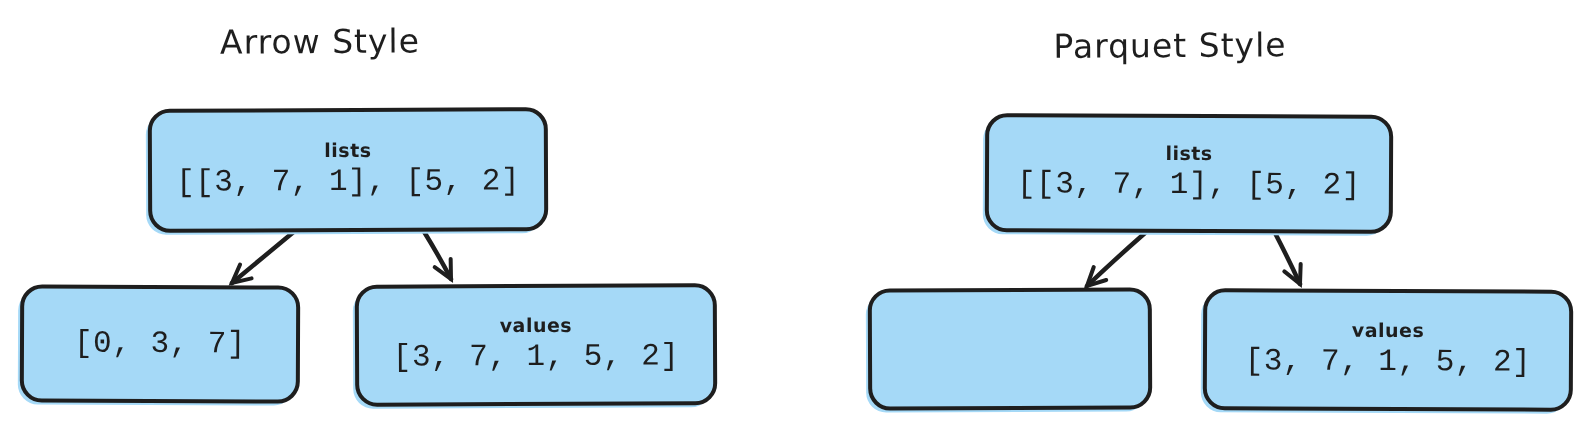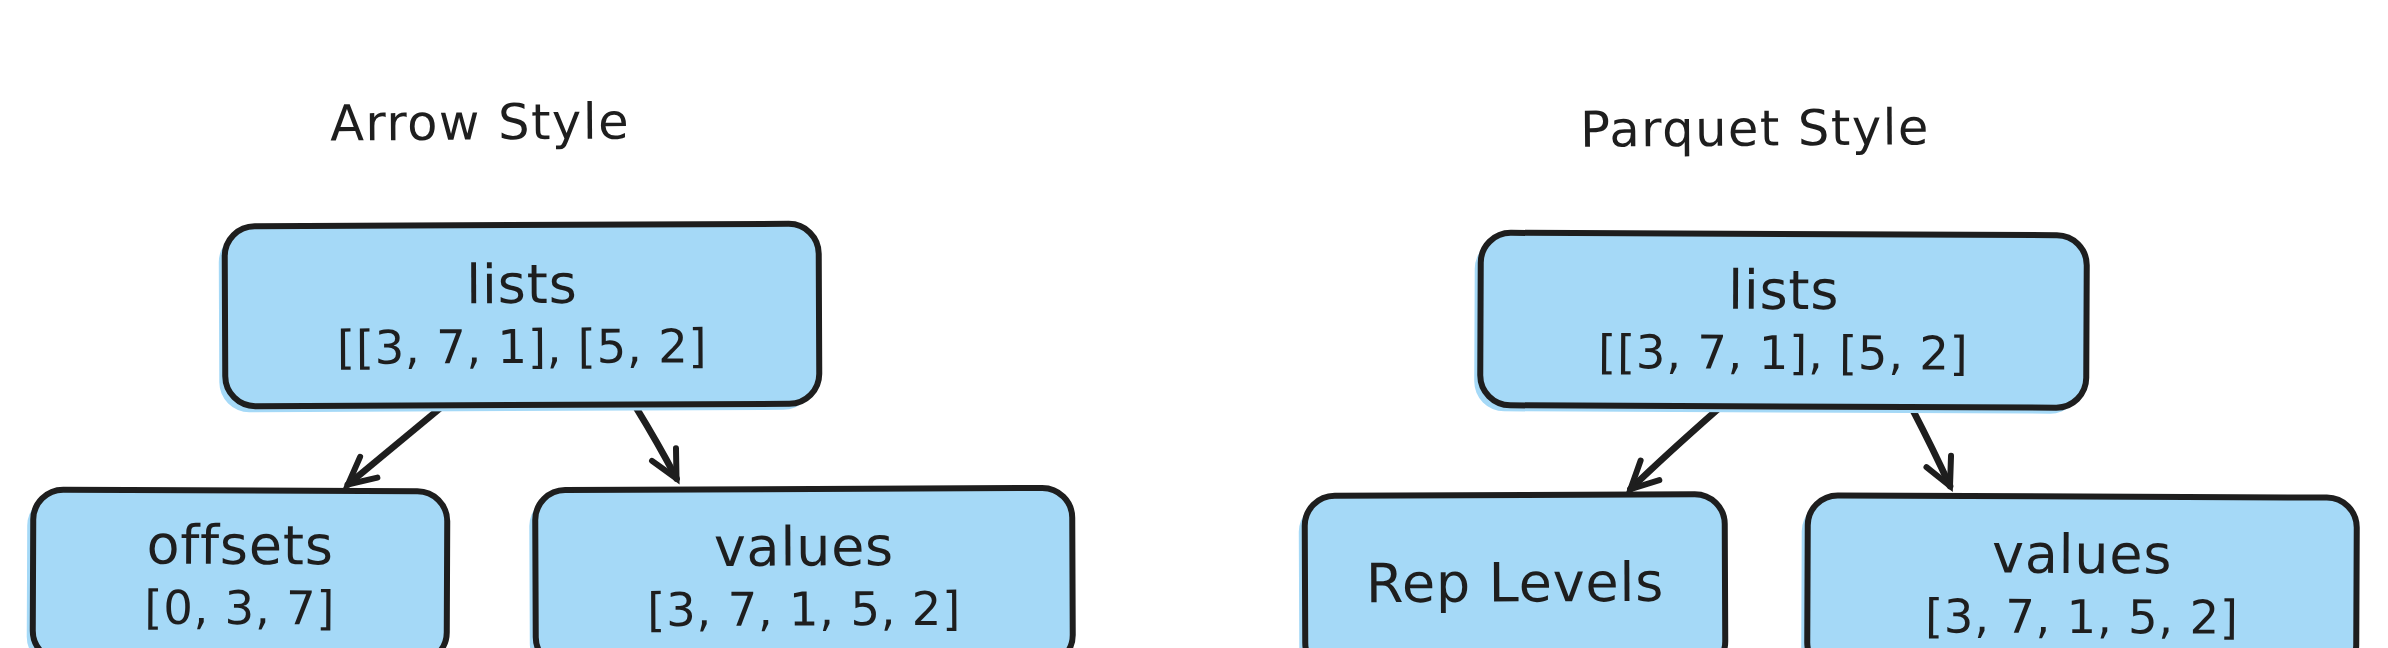--- a/index.html
+++ b/index.html
@@ -10,21 +10,20 @@
   html, body {
     width: 1592px; height: 432px;
     background: #ffffff;
     font-family: "DejaVu Sans", sans-serif;
     overflow: hidden;
   }
   .canvas {
     position: relative;
     width: 1592px; height: 388px;
     background: #ffffff;
-    margin-top: 40px;
   }
   .arrows {
     position: absolute;
     left: 0; top: 0;
     width: 1592px; height: 432px;
     pointer-events: none;
   }
   .arrow-path {
     fill: none;
     stroke: var(--stroke);
@@ -49,30 +48,32 @@
     flex-direction: column;
     align-items: center;
     justify-content: center;
     color: var(--stroke);
     text-align: center;
     box-shadow: -4px 4px 0 -2px var(--node-fill);
   }
   .node:nth-of-type(odd)  { transform: rotate(-0.25deg); }
   .node:nth-of-type(even) { transform: rotate(0.25deg); }
   .node-label {
-    font-size: 36px;
+    font-size: 19px;
     line-height: 1.25;
     letter-spacing: 0.5px;
     white-space: nowrap;
+    font-weight: bold;
   }
   .node-value {
     font-size: 31px;
     line-height: 1.25;
     letter-spacing: 0.5px;
     white-space: nowrap;
+    font-family: Liberation Mono, monospace;
   }
 </style>
 </head>
 <body>
 
 <div class="canvas">
 
   <svg class="arrows" viewBox="0 0 1592 432" xmlns="http://www.w3.org/2000/svg">
     <defs>
       <marker id="ah" markerUnits="userSpaceOnUse" markerWidth="30" markerHeight="30" refX="21" refY="12" orient="auto">
@@ -88,36 +89,34 @@
   <div class="diagram-title" style="left:170px; top:22px; width:300px;">Arrow Style</div>
 
   <div class="diagram-title" style="left:1020px; top:26px; width:300px;">Parquet Style</div>
 
   <div class="node" style="left:148px; top:108px; width:400px; height:124px;">
     <span class="node-label">lists</span>
     <span class="node-value">[[3, 7, 1], [5, 2]</span>
   </div>
 
   <div class="node" style="left:20px; top:285px; width:280px; height:118px;">
-    <span class="node-label">offsets</span>
     <span class="node-value">[0, 3, 7]</span>
   </div>
 
   <div class="node" style="left:355px; top:284px; width:362px; height:122px;">
     <span class="node-label">values</span>
     <span class="node-value">[3, 7, 1, 5, 2]</span>
   </div>
 
   <div class="node" style="left:985px; top:114px; width:408px; height:119px;">
     <span class="node-label">lists</span>
     <span class="node-value">[[3, 7, 1], [5, 2]</span>
   </div>
 
   <div class="node" style="left:868px; top:288px; width:284px; height:122px;">
-    <span class="node-label">Rep Levels</span>
   </div>
 
   <div class="node" style="left:1203px; top:289px; width:370px; height:122px;">
     <span class="node-label">values</span>
     <span class="node-value">[3, 7, 1, 5, 2]</span>
   </div>
 
 </div>
 
 </body></html>

